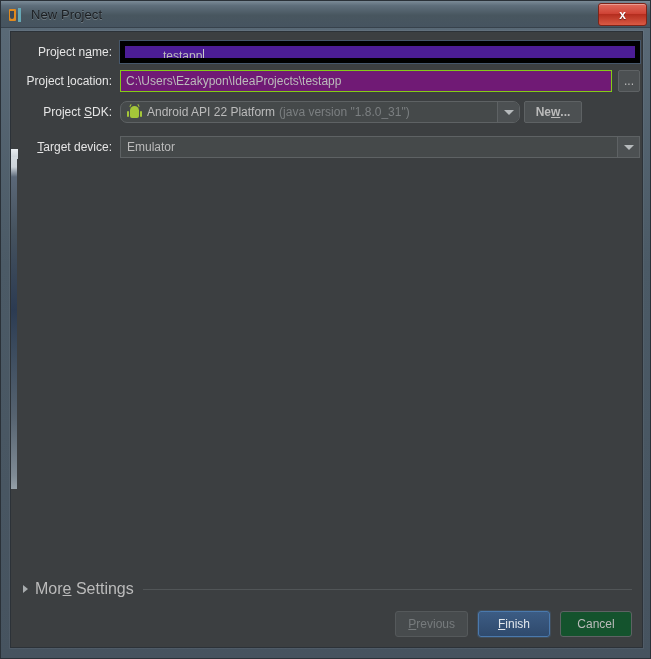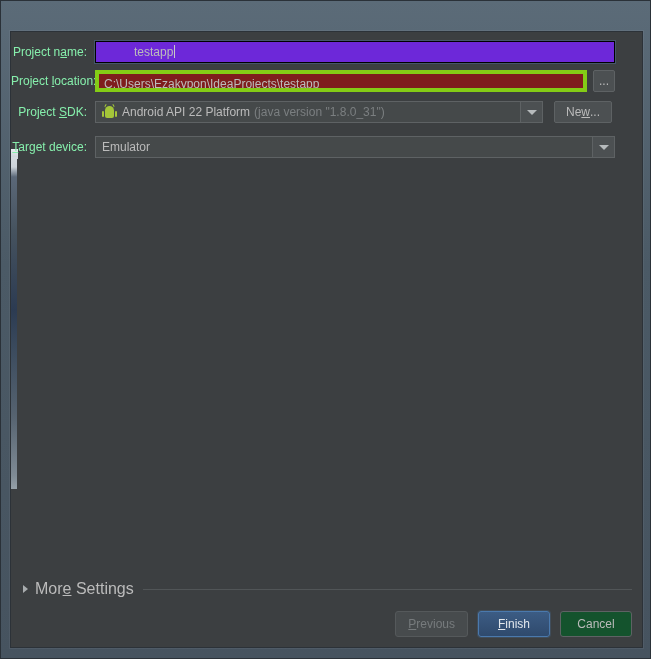--- a/index.html
+++ b/index.html
@@ -149,49 +149,49 @@
     height: 22px;
     display: flex;
     align-items: center;
   }
   .row-name     { top: 9px;  }
   .row-location { top: 38px; }
   .row-sdk      { top: 69px; align-items: center; }
   .row-device   { top: 104px; }
 
   .field-label {
-    width: 84px;
+    width: 109px;
     padding-right: 8px;
     text-align: right;
     box-sizing: border-box;
-    color: #86efac;
+    color: #e5e5e5;
     font-size: 12px;
     white-space: nowrap;
     flex: 0 0 auto;
   }
   .field-label u { text-decoration: underline; }
 
   .text-input {
     box-sizing: border-box;
     height: 22px;
-    background: #7f1d1d;
-    border: 4px solid #84cc16;
+    background: #701a75;
+    border: 1px solid #84cc16;
     color: #bbbbbb;
     font-family: "Liberation Sans", sans-serif;
     font-size: 12px;
     line-height: 20px;
     padding: 0 5px;
     white-space: nowrap;
     overflow: hidden;
     position: relative;
   }
   .text-input.focused {
-    border: 1px solid #000000;
+    border: 5px solid #000000;
     box-shadow: 0 0 0 1px rgba(87,129,182,0.35);
-    background: #6d28d9;
+    background: #4c1d95;
     padding-left: 38px;
   }
   .caret {
     display: inline-block;
     width: 1px;
     height: 13px;
     background: #c8c8c8;
     vertical-align: -2px;
     margin-left: 1px;
   }
@@ -377,20 +377,30 @@
     border: 1px solid #4a79ad;
     color: #e0e6ec;
     box-shadow: 0 0 0 1px rgba(74,121,173,0.25);
   }
 </style>
 </head>
 <body>
 
 <div class="window">
 
+  <div class="titlebar">
+    <div class="titlebar-inner">
+      <div class="app-icon">
+        <span class="ij-j"></span>
+        <span class="ij-i"></span>
+      </div>
+      <div class="title-text">New Project</div>
+    </div>
+    <div class="close-btn">x</div>
+  </div>
 
   <div class="content-frame">
     <div class="content">
 
       <div class="left-strip-cap"></div>
       <div class="left-strip"></div>
 
       <div class="form">
 
         <div class="row row-name">
@@ -399,38 +409,38 @@
         </div>
 
         <div class="row row-location">
           <div class="field-label"><span>Project </span><u>l</u><span>ocation:</span></div>
           <div class="text-input" style="width:492px;" placeholder=""><span>C:\Users\Ezakypon\IdeaProjects\testapp</span></div>
           <div class="sq-btn" style="width:22px;margin-left:6px;">...</div>
         </div>
 
         <div class="row row-sdk">
           <div class="field-label"><span>Project </span><u>S</u><span>DK:</span></div>
-          <div class="combo" style="width:448px;">
+          <div class="combo" style="width:400px;border-radius:7px;">
             <div class="combo-value">
               <span class="android-icon">
                 <span class="ant-l"></span>
                   <span class="ant-r"></span>
                 <span class="head"></span>
                   <span class="body"></span>
                 <span class="arm-l"></span>
                   <span class="arm-r"></span>
               </span>
               <span>Android API 22 Platform</span>
               <span class="combo-sub">(java version "1.8.0_31")</span>
             </div>
             <div class="combo-arrow">
                 <i></i>
               </div>
           </div>
-          <div class="sq-btn" style="min-width:58px;margin-left:11px;">
+          <div class="sq-btn" style="min-width:58px;margin-left:4px;font-weight:bold;">
               <span>Ne</span>
               <u>w</u>
               <span>...</span>
             </div>
         </div>
 
         <div class="row row-device">
           <div class="field-label"><span></span><u>T</u><span>arget device:</span></div>
           <div class="combo" style="width:520px;gap:20px;">
             <div class="combo-value">Emulator</div>

